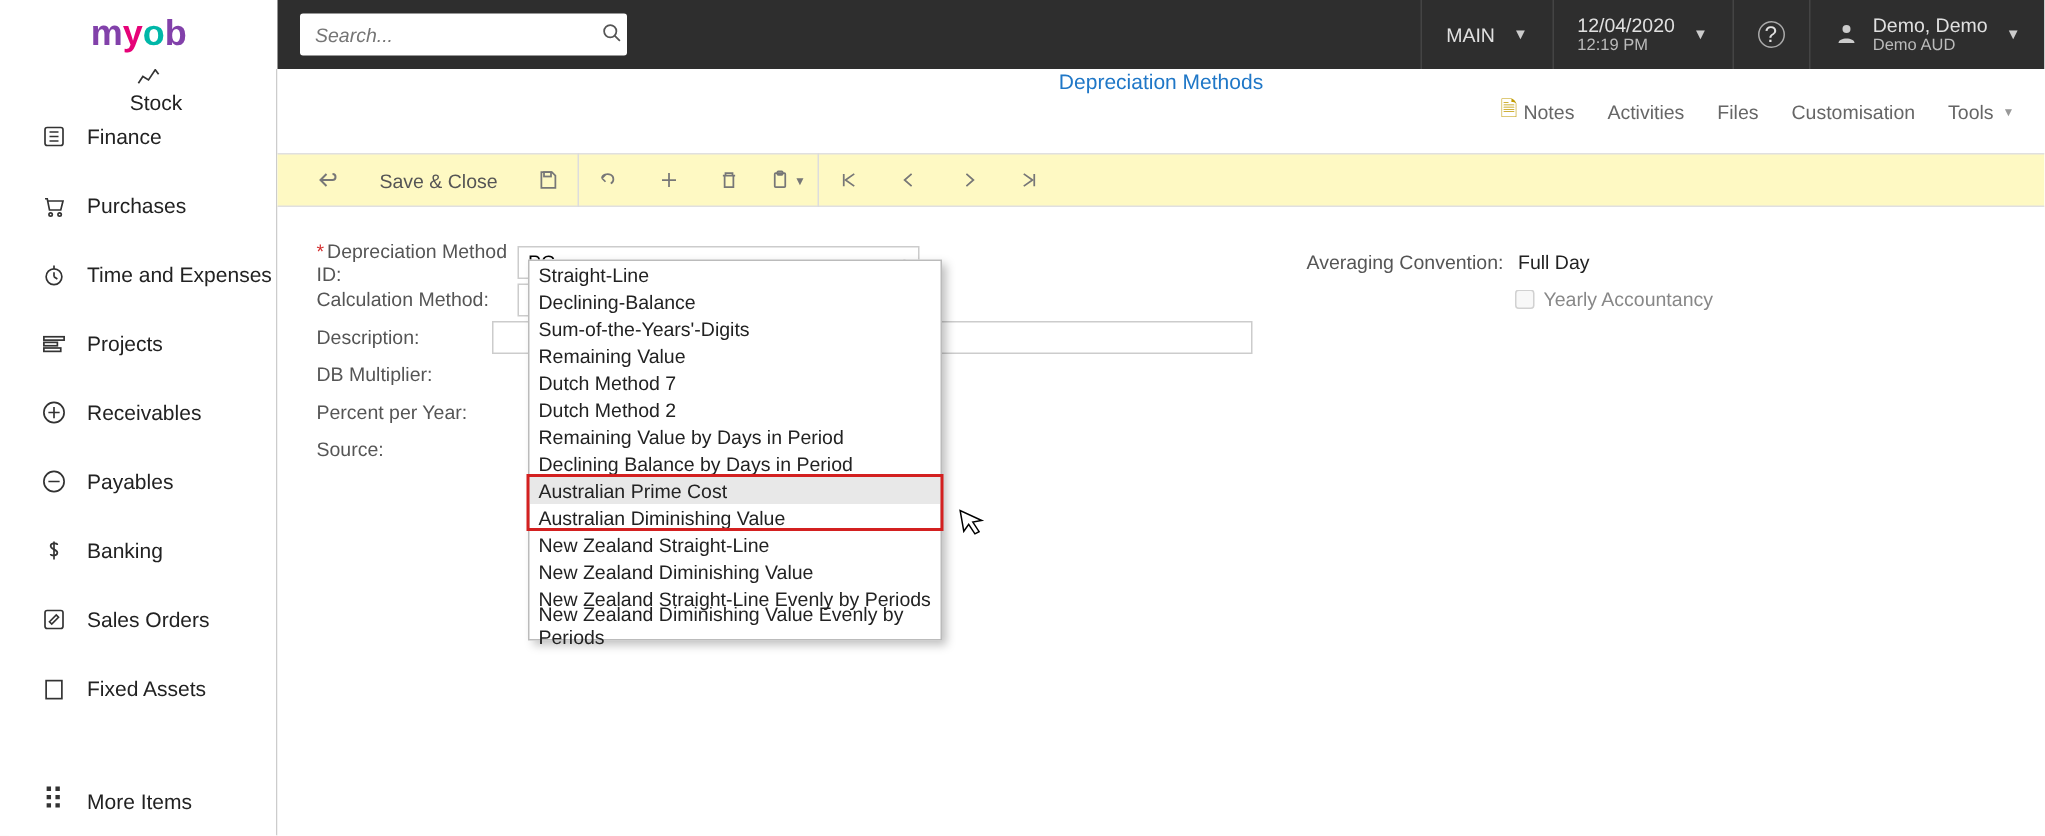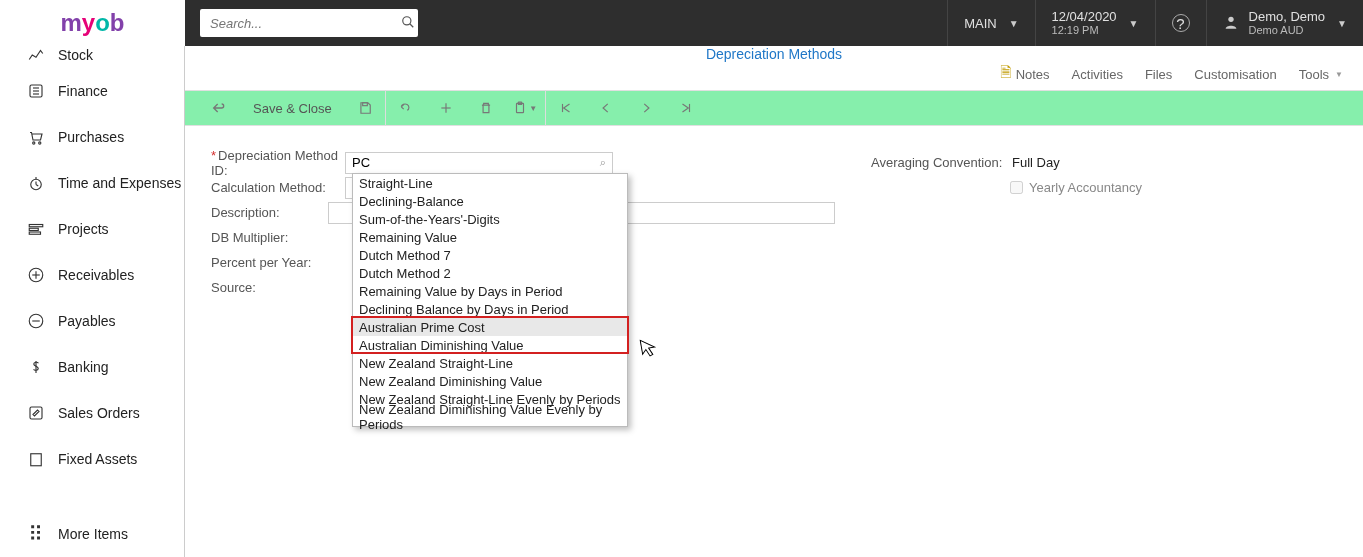--- a/index.html
+++ b/index.html
@@ -26,35 +26,35 @@
   .chev { margin-left: 12px; font-size: 10px; color: #ccc; }
   .help-icon { font-size: 15px; border: 1px solid #aaa; border-radius: 50%; width: 18px; height: 18px; display: inline-flex; align-items: center; justify-content: center; }
   .user-icon { margin-right: 10px; }
   
   
   .sidebar { position: absolute; top: 46px; left: 0; width: 185px; bottom: 0; background: #fff; border-right: 1px solid #ccc; overflow: hidden; }
   .scrollbar-track { position: absolute; top: 46px; left: 0; width: 6px; bottom: 0; background: #f2f2f2; }
   .scrollbar-thumb { position: absolute; left: 0; width: 6px; top: 52px; height: 440px; background: #ccc; border-radius: 3px; }
   .sidebar-item { display: flex; align-items: center; height: 46px; padding-left: 18px; color: #222; font-size: 14px; cursor: pointer; }
   .sidebar-item .sicon { width: 24px; margin-right: 10px; color: #333; display: flex; align-items: center; justify-content: center; }
-  .sidebar-item.stock { margin-top: -4px; height: 26px; }
+  .sidebar-item.stock { margin-top: -4px; height: 26px; flex-direction: column; }
   .sidebar-item svg { width: 18px; height: 18px; stroke: #333; fill: none; stroke-width: 1.5; }
   .sidebar-item .dots { font-size: 20px; line-height: 10px; letter-spacing: 1px; }
   .sidebar-group-bottom { position: absolute; bottom: 0; width: 100%; }
   
   
   .content { position: absolute; top: 46px; left: 185px; right: 0; bottom: 0; background: #fff; }
   .page-header { height: 44px; display: flex; align-items: center; padding: 0 20px; flex-direction: column; }
   .page-title { color: #1f77c7; font-size: 14px; }
   .header-right { margin-left: auto; display: flex; align-items: center; gap: 22px; color: #666; font-size: 13px; }
   .header-right .item { display: flex; align-items: center; gap: 4px; cursor: pointer; }
   .notes-icon { color: #c19b00; font-size: 14px; }
   .tools-arrow { font-size: 8px; color: #999; margin-left: 2px; }
   
-  .toolbar { height: 36px; background: #86efac; border-top: 1px solid #e0e0e0; border-bottom: 1px solid #e0e0e0; display: flex; align-items: center; padding: 0 14px; gap: 0; }
+  .toolbar { height: 36px; background: #fef9c3; border-top: 1px solid #e0e0e0; border-bottom: 1px solid #e0e0e0; display: flex; align-items: center; padding: 0 14px; gap: 0; margin-top: 12px; }
   .tbtn { width: 40px; height: 36px; display: flex; align-items: center; justify-content: center; color: #777; cursor: pointer; font-size: 14px; }
   .tbtn.wide { width: auto; padding: 0 14px; color: #555; font-size: 13px; }
   .tbtn.sep { border-right: 1px solid #ddd; }
   .tbtn .carrot { font-size: 8px; margin-left: 2px; }
   
   .form-area { padding: 24px 0 0 20px; display: flex; }
   .form-left { width: 630px; }
   .form-row { display: flex; align-items: center; height: 25px; }
   .form-label { width: 140px; font-size: 13px; color: #555; text-align: left; padding-left: 6px; }
   .form-label .req { color: #d32f2f; margin-right: 2px; }

